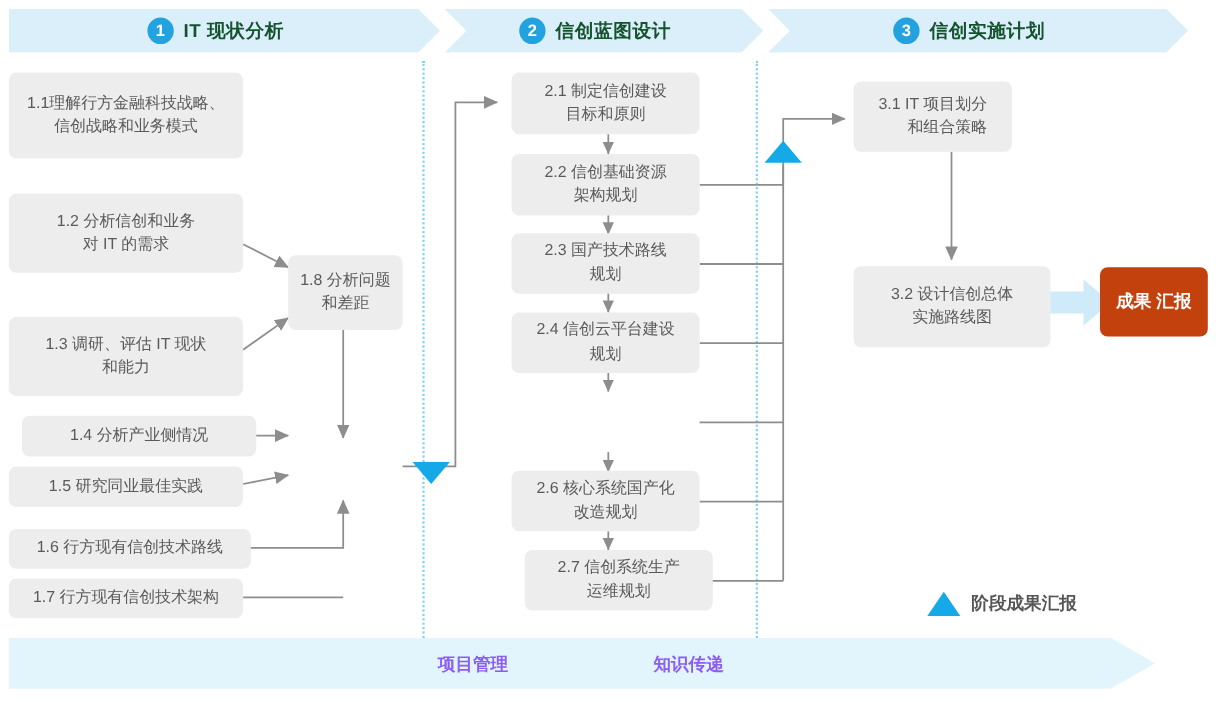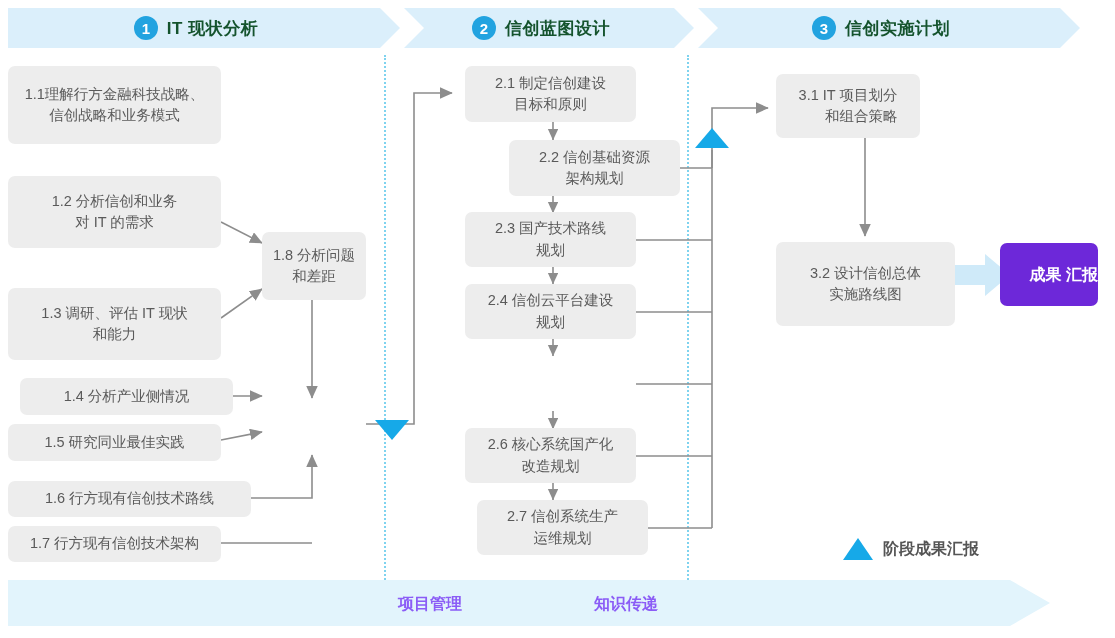--- a/index.html
+++ b/index.html
@@ -17,23 +17,23 @@
   .ptitle{color:#14532d;font-size:17px;font-weight:bold;letter-spacing:.5px;
           white-space:nowrap;}
 
   
   .box{position:absolute;background:#ededed;border-radius:7px;color:#5a5a5a;
        font-size:14.5px;line-height:1.45;display:flex;align-items:center;
        justify-content:center;text-align:center;padding:0 8px;
        box-sizing:border-box;}
   .box span{display:block;}
 
-  .resultbox{position:absolute;background:#6d28d9;border-radius:7px;color:#ffffff;
+  .resultbox{position:absolute;background:#c2410c;border-radius:7px;color:#ffffff;
        font-size:16px;font-weight:bold;line-height:1.25;display:flex;
-       align-items:center;justify-content:flex-end;text-align:center;}
+       align-items:center;justify-content:center;text-align:center;}
 
   
   svg.conn{position:absolute;left:0;top:0;width:1115px;height:638px;
            pointer-events:none;overflow:visible;}
 
   
   .vdot{position:absolute;width:0;border-left:2px dotted #7fd3ef;}
 
   
   .legend{position:absolute;display:flex;align-items:center;gap:10px;margin-top:20px;}
@@ -158,21 +158,21 @@
   </div>
 
   <div class="box" style="left:8px;top:378px;width:213px;height:37px;margin-left:12px;">
     <span>1.4 分析产业侧情况</span>
   </div>
 
   <div class="box" style="left:8px;top:424px;width:213px;height:37px;">
     <span>1.5 研究同业最佳实践</span>
   </div>
 
-  <div class="box" style="left:8px;top:481px;width:243px;height:36px;">
+  <div class="box" style="left:8px;top:481px;width:220px;height:36px;">
     <span>1.6 行方现有信创技术路线</span>
   </div>
 
   <div class="box" style="left:8px;top:526px;width:213px;height:36px;">
     <span>1.7 行方现有信创技术架构</span>
   </div>
 
   <div class="box" style="left:262px;top:232px;width:104px;height:68px;">
     <span>
       <span>1.8 分析问题</span>
@@ -180,21 +180,21 @@
     </span>
   </div>
 
 
   <div class="box" style="left:465px;top:66px;width:171px;height:56px;">
     <span>
       <span>2.1 制定信创建设</span>
       <span>目标和原则</span>
     </span>
   </div>
-  <div class="box" style="left:465px;top:140px;width:171px;height:56px;margin-left:44px;">
+  <div class="box" style="left:465px;top:140px;width:171px;height:56px;">
     <span>
       <span>2.2 信创基础资源</span>
       <span>架构规划</span>
     </span>
   </div>
   <div class="box" style="left:465px;top:212px;width:171px;height:55px;">
     <span>
       <span>2.3 国产技术路线</span>
       <span>规划</span>
     </span>
@@ -217,21 +217,21 @@
       <span>运维规划</span>
     </span>
   </div>
 
   <div class="box" style="left:776px;top:74px;width:144px;height:64px;text-align:right;">
     <span>
       <span>3.1 IT 项目划分</span>
       <span>和组合策略</span>
     </span>
   </div>
-  <div class="box" style="left:776px;top:242px;width:179px;height:84px;">
+  <div class="box" style="left:776px;top:242px;width:179px;height:74px;">
     <span>
       <span>3.2 设计信创总体</span>
       <span>实施路线图</span>
     </span>
   </div>
 
   <div class="resultbox" style="left:1000px;top:243px;width:98px;height:63px;">
     <span>
       <span>成果</span>
       <span>汇报</span>

